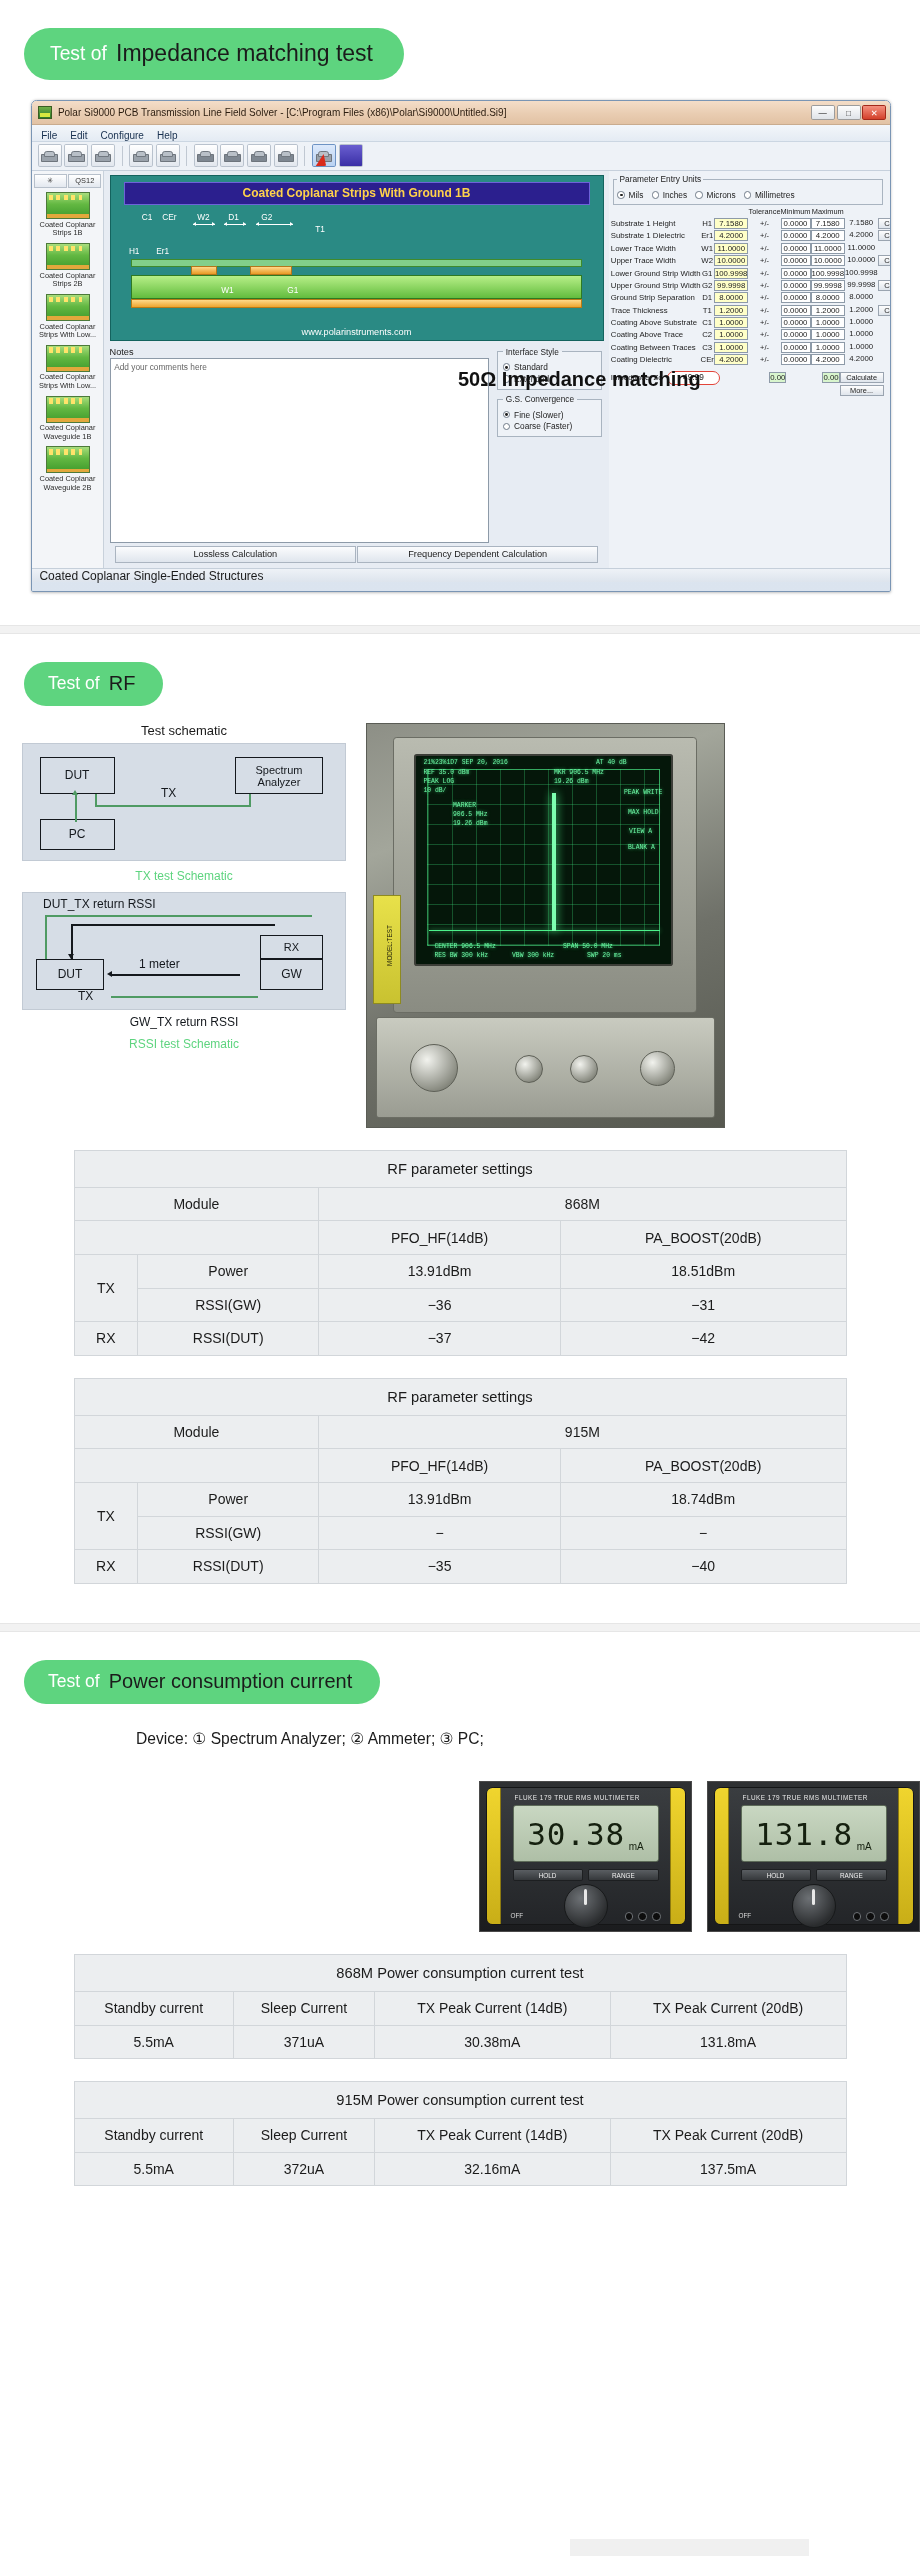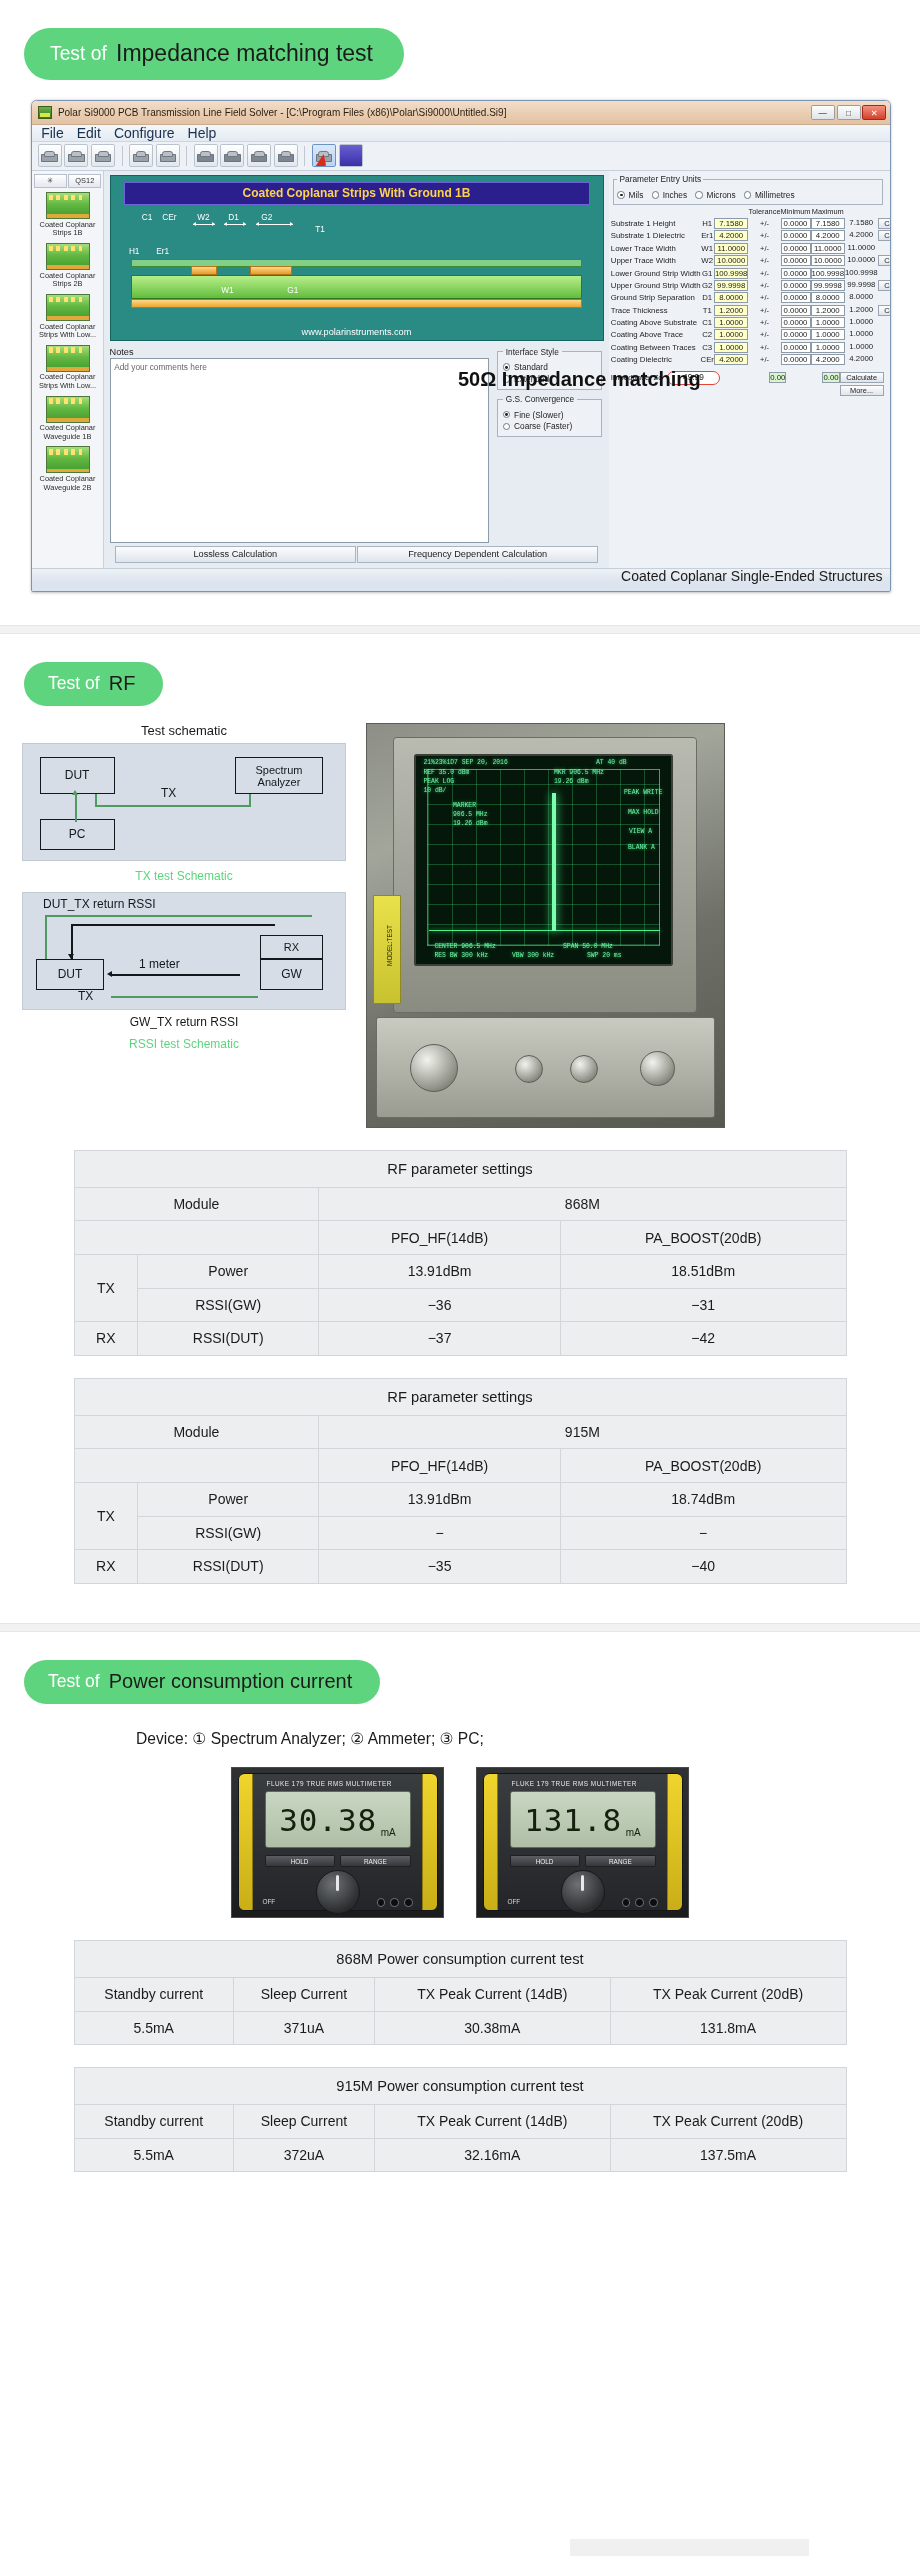--- a/index.html
+++ b/index.html
@@ -57,21 +57,21 @@
   .tb-buttons { display:flex; gap:1.8px; }
   .tb-btn {
     width:24px;height:15.6px;border:0.9px solid #9c9c9c;border-radius:1.8px;
     background:linear-gradient(#fdfdfd,#dfe3e8);
     font-size:8.3px;line-height:14px;text-align:center;color:#333;
   }
   .tb-btn.close { background:linear-gradient(#f4907f,#d3402a); color:#fff; border-color:#a3281a; }
 
   .menubar {
     height:16.6px; display:flex; align-items:flex-end; gap:13px;
-    padding:0 9.2px; font-size:14px; color:#18304f;
+    padding:0 9.2px; font-size:10px; color:#18304f;
     background:linear-gradient(#f3f6fa,#e4ebf3);
     border-bottom:0.9px solid #cbd6e2;
   }
   .toolbar {
     height:29px; display:flex; align-items:center; gap:2.8px;
     padding:1.8px 5.5px; background:#eef2f7;
     border-bottom:0.9px solid #c6d0dc;
   }
   .tb-tool {
     width:24px;height:23px;border:0.9px solid #b9c2cd;border-radius:1.8px;
@@ -183,23 +183,22 @@
   }
   .radio.on:after{content:"";position:absolute;left:1.4px;top:1.4px;width:2.8px;height:2.8px;border-radius:50%;background:#1f1f1f;}
 
   .bottom-tabs { display:flex; gap:1.8px; padding:3.7px 5.5px 0; }
   .btab {
     flex:1; height:16.6px; font-size:9.2px; text-align:center; line-height:14.7px;
     border:0.9px solid #aab4c0; background:linear-gradient(#fbfcfd,#dfe5ed); color:#1b1b1b;
   }
   .statusbar {
     height:14.7px; background:linear-gradient(#eef2f7,#dde4ed);
-    border-top:0.9px solid #c5cfda; font-size:14px; line-height:14px; padding:0 7.4px;
+    border-top:0.9px solid #c5cfda; font-size:12px; line-height:14px; padding:0 7.4px;
     color:#1b1b1b;
-    text-align:right;
   }
 
   
   .rightpanel { width:281px; padding:3.7px 4.6px 0 1.8px; background:#eef2f7; font-size:8.3px; }
   .peu { border:0.9px solid #a9b4c0; padding:2.8px 3.7px 3.7px; margin-bottom:2.8px; }
   .peu-title { font-size:8.3px; }
   .peu-opts { display:flex; gap:8.3px; margin-top:2.8px; }
   .peu-opts .radio-row { margin-top:0; }
   .ptable { width:100%; border-collapse:collapse; font-size:7.8px; }
   .ptable th { font-weight:normal; font-size:7.4px; text-align:center; padding:0 0 0.9px; color:#1b1b1b; }
@@ -996,21 +995,21 @@
 <div class="divider"></div>
 
 <div class="section">
   <div class="pill small">
     <span class="pre">Test of</span>
     <span class="main">Power consumption current</span>
   </div>
 
   <div class="device-line">Device: ① Spectrum Analyzer;   ② Ammeter;   ③ PC;</div>
 
-  <div style="display:flex; gap:32px; justify-content:center; margin-top:19px;">
+  <div style="display:flex; gap:15px; justify-content:flex-end; margin-top:33px;">
     <div class="meter">
       <div class="body">
         <div class="yellowtrim"></div>
         <div class="yellowtrim r"></div>
         <div class="brand">FLUKE 179 TRUE RMS MULTIMETER</div>
         <div class="lcd">
           <span class="val">30.38</span>
           <span class="unit">mA</span>
         </div>
         <div class="btnrow">

